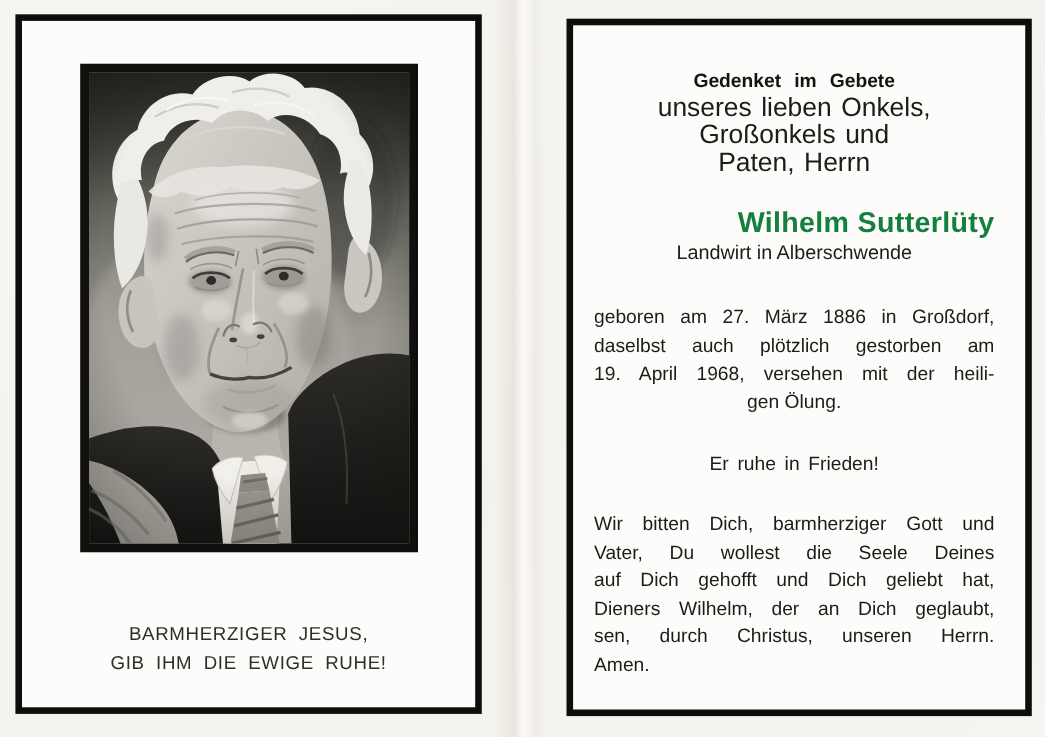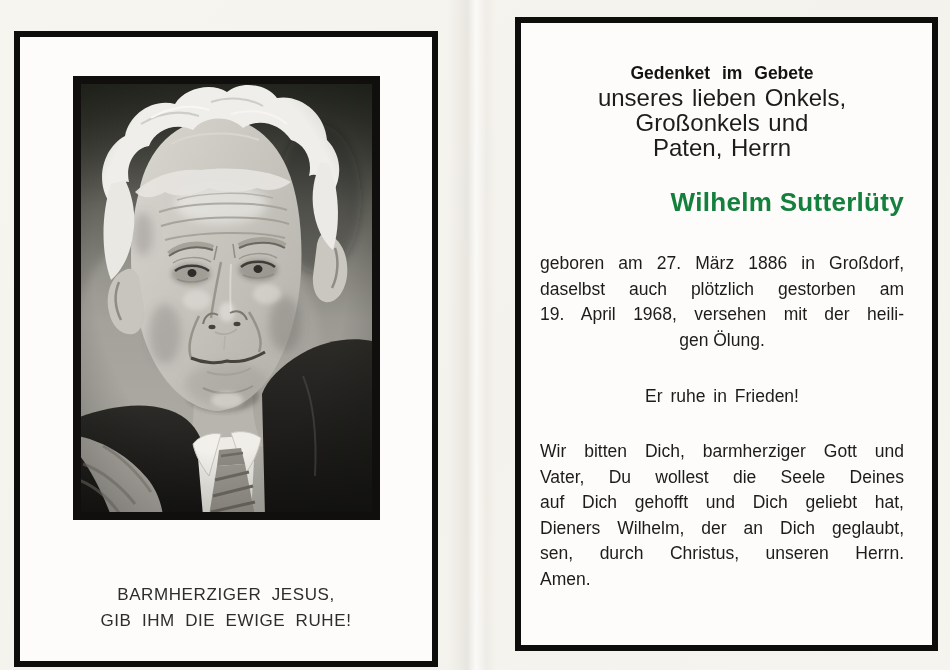--- a/index.html
+++ b/index.html
@@ -16,21 +16,21 @@
     background: linear-gradient(90deg, rgba(0,0,0,0) 0%, rgba(125,118,104,0.10) 40%,
                 rgba(255,255,255,0.55) 58%, rgba(125,118,104,0.05) 80%, rgba(0,0,0,0) 100%);
     pointer-events: none;
   }
   .card {
     position: absolute;
     background: #fdfcfa;
     border: 6px solid #0d0d0c;
     box-sizing: border-box;
   }
-  .card-left  { left: 14px; top: 31px; width: 424px; height: 636px; }
+  .card-left  { left: 14px; top: 13px; width: 424px; height: 636px; }
   .card-right { left: 515px; top: 17px; width: 423px; height: 634px; }
 
   
   .photo-frame {
     width: 307px; height: 444px;
     margin: 39px auto 0 auto;
     border: 8px solid #100f0e;
     box-sizing: border-box;
     background: #8c8a84;
   }
@@ -226,20 +226,21 @@
 <section class="card card-right">
   <div class="heading">Gedenket im Gebete</div>
 
   <div class="relation">
       <div class="center-line">unseres lieben Onkels, Großonkels und</div>
       <div class="center-line">Paten, Herrn</div>
     </div>
 
   <div class="name">Wilhelm Sutterlüty</div>
 
+  <div class="occupation">Landwirt in Alberschwende</div>
 
   <div class="life">
       <div class="jline">geboren am 27. März 1886 in Großdorf,</div>
       <div class="jline">daselbst auch plötzlich gestorben am</div>
       <div class="jline">19. April 1968, versehen mit der heili-</div>
       <div class="center-line">gen Ölung.</div>
     </div>
 
   <div class="rest">Er ruhe in Frieden!</div>
 

